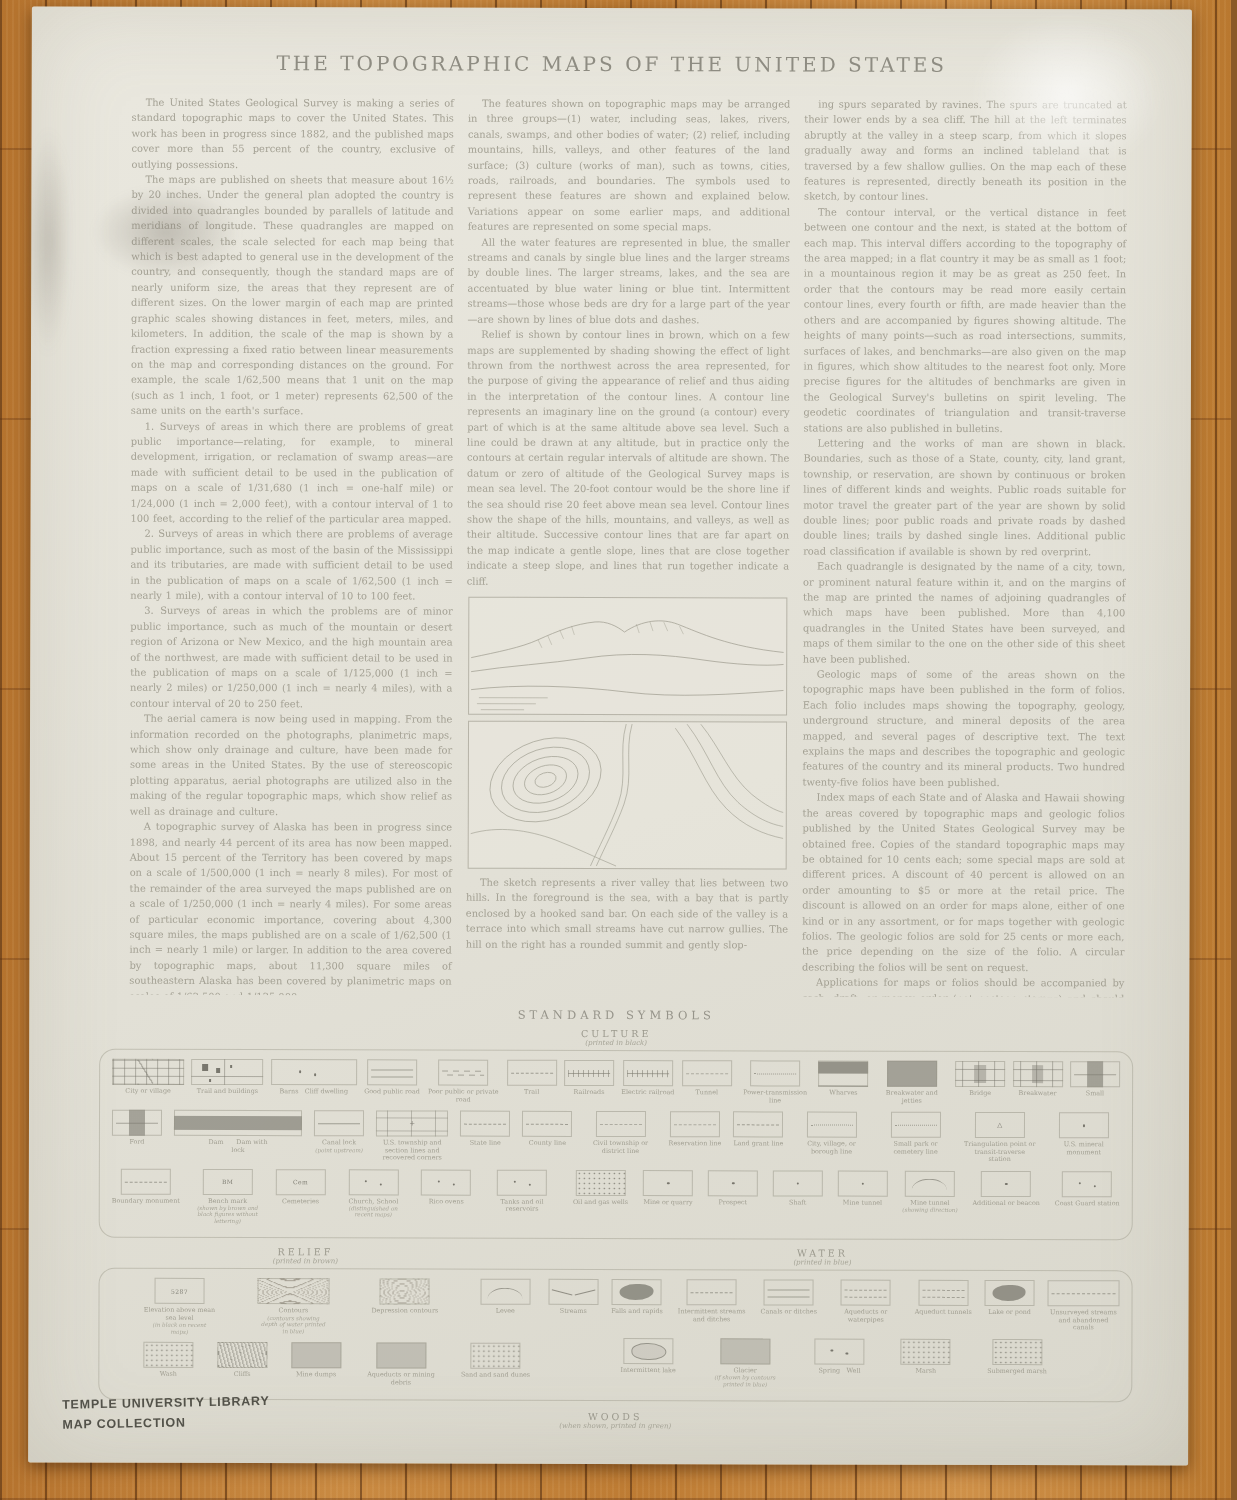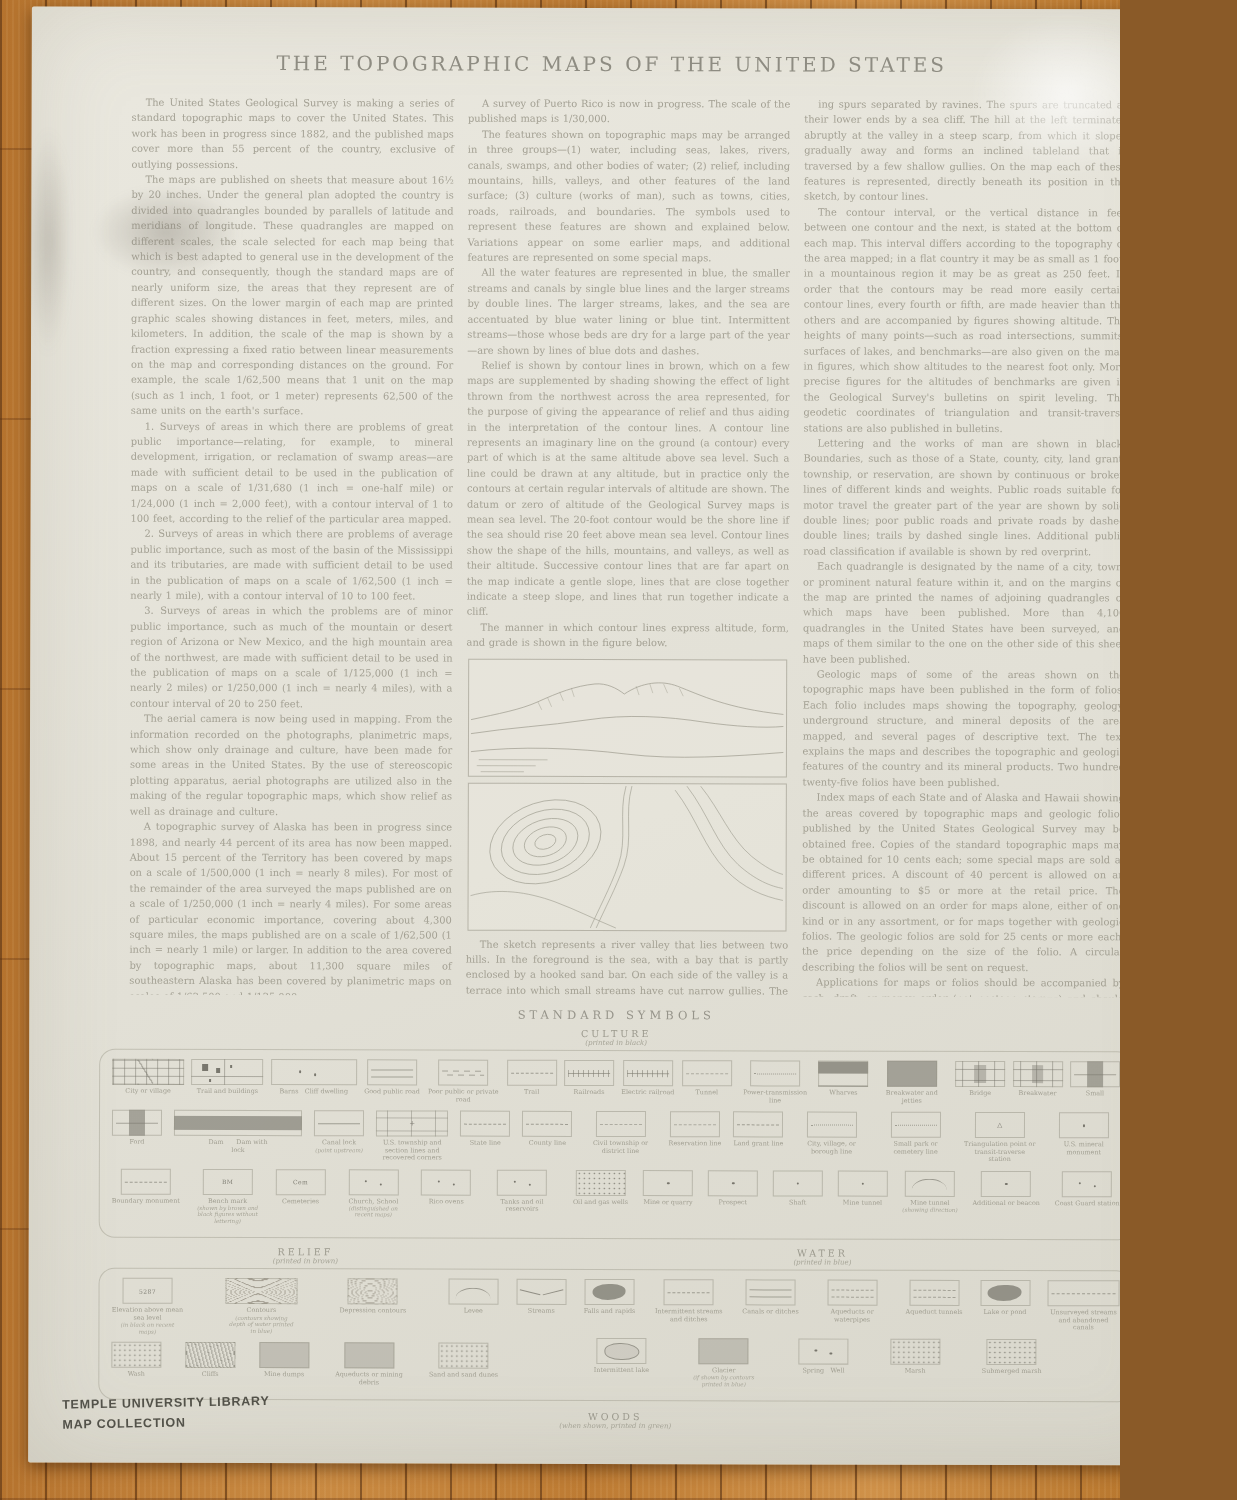--- a/index.html
+++ b/index.html
@@ -1,16 +1,16 @@
 <!DOCTYPE html>
 <html><head>
 <meta charset="utf-8">
 <style>
   html,body{margin:0;padding:0;background:#8a5a28;}
-  .scene{position:relative;width:1120px;height:1500px;overflow:hidden;font-family:"DejaVu Serif",serif;}
+  .scene{position:relative;width:1231px;height:1500px;overflow:hidden;font-family:"DejaVu Serif",serif;}
   
   .wood{position:absolute;inset:0;
     background:
       repeating-linear-gradient(0deg, rgba(90,45,15,.30) 0 2px, transparent 2px 270px),
       repeating-linear-gradient(90deg, rgba(75,38,10,.55) 0 2px, transparent 2px 45px),
       repeating-linear-gradient(90deg, rgba(255,228,185,.07) 0 2px, transparent 2px 6px),
       linear-gradient(90deg,#b5732e,#c98a42 28%,#bd7b33 52%,#cf9149 78%,#b9782f);}
   
   .paper{position:absolute;left:30px;top:8px;width:1160px;height:1456px;box-sizing:border-box;
     background:linear-gradient(160deg,#eae8df,#e2e0d6 55%,#d9d7cc);
@@ -40,21 +40,21 @@
   .frame{border:1px solid rgba(155,152,138,.45);border-radius:16px;padding:4px 10px 6px;}
   .symrow{display:flex;justify-content:space-between;align-items:flex-start;margin:5px 0 7px;}
   .symrow.center{justify-content:space-evenly;padding:0 40px;}
   .cell{display:flex;flex-direction:column;align-items:center;padding:0 2px;min-width:0;}
   .cap{font-size:6.4px;line-height:7.5px;text-align:center;margin-top:3px;max-width:72px;color:#a09e91;}
   .subcap{font-size:5.6px;line-height:6.4px;font-style:italic;text-align:center;max-width:66px;color:#a8a699;}
   .rw-headers{display:flex;margin-top:8px;}
   .rw-h{flex:0 0 40%;}
   .rw-h.water-h{flex:0 0 60%;}
   .rw-cols{display:flex;}
-  .relief-col{flex:0 0 40%;box-sizing:border-box;padding-right:14px;}
+  .relief-col{flex:0 0 40%;box-sizing:border-box;padding-right:14px;margin-left:32px;}
   .water-col{flex:1;}
   .woods-h{margin-top:10px;}
   
   .box{position:relative;box-sizing:border-box;width:50px;height:26px;border:1px solid rgba(150,147,133,.5);}
   .box[data-cls="w-md"]{width:72px;}
   .box[data-cls="w-lg"]{width:86px;}
   .box[data-cls="w-xl"]{width:128px;}
   .box[data-glyph="line"]::before,.box[data-glyph="dashline"]::before,.box[data-glyph="dotline"]::before,
   .box[data-glyph="dashdotline"]::before{content:"";position:absolute;left:3px;right:3px;top:12px;
     border-top:1px solid rgba(125,123,112,.65);}
@@ -151,29 +151,27 @@
 
           <p class="para">The aerial camera is now being used in mapping.  From the information recorded on the photographs, planimetric maps, which show only drainage and culture, have been made for some areas in the United States.  By the use of stereoscopic plotting apparatus, aerial photographs are utilized also in the making of the regular topographic maps, which show relief as well as drainage and culture.</p>
 
           <p class="para">A topographic survey of Alaska has been in progress since 1898, and nearly 44 percent of its area has now been mapped.  About 15 percent of the Territory has been covered by maps on a scale of 1/500,000 (1 inch = nearly 8 miles).  For most of the remainder of the area surveyed the maps published are on a scale of 1/250,000 (1 inch = nearly 4 miles).  For some areas of particular economic importance, covering about 4,300 square miles, the maps published are on a scale of 1/62,500 (1 inch = nearly 1 mile) or larger.  In addition to the area covered by topographic maps, about 11,300 square miles of southeastern Alaska has been covered by planimetric maps on scales of 1/62,500 and 1/125,000.</p>
 
         </div>
 
       <div class="col">
         <div>
 
-            <p class="para">A survey of Puerto Rico is now in progress.  The scale of the published maps is 1/30,000.</p>
 
             <p class="para">The features shown on topographic maps may be arranged in three groups—(1) water, including seas, lakes, rivers, canals, swamps, and other bodies of water; (2) relief, including mountains, hills, valleys, and other features of the land surface; (3) culture (works of man), such as towns, cities, roads, railroads, and boundaries.  The symbols used to represent these features are shown and explained below.  Variations appear on some earlier maps, and additional features are represented on some special maps.</p>
 
             <p class="para">All the water features are represented in blue, the smaller streams and canals by single blue lines and the larger streams by double lines.  The larger streams, lakes, and the sea are accentuated by blue water lining or blue tint.  Intermittent streams—those whose beds are dry for a large part of the year—are shown by lines of blue dots and dashes.</p>
 
             <p class="para">Relief is shown by contour lines in brown, which on a few maps are supplemented by shading showing the effect of light thrown from the northwest across the area represented, for the purpose of giving the appearance of relief and thus aiding in the interpretation of the contour lines.  A contour line represents an imaginary line on the ground (a contour) every part of which is at the same altitude above sea level.  Such a line could be drawn at any altitude, but in practice only the contours at certain regular intervals of altitude are shown.  The datum or zero of altitude of the Geological Survey maps is mean sea level.  The 20-foot contour would be the shore line if the sea should rise 20 feet above mean sea level.  Contour lines show the shape of the hills, mountains, and valleys, as well as their altitude.  Successive contour lines that are far apart on the map indicate a gentle slope, lines that are close together indicate a steep slope, and lines that run together indicate a cliff.</p>
 
-            <p class="para">The manner in which contour lines express altitude, form, and grade is shown in the figure below.</p>
           </div>
 
         <figure class="fig" style="margin:8px 2px 6px;">
           <svg viewBox="0 0 322 116" preserveAspectRatio="none">
             <g fill="none" stroke="#a5a396" stroke-width="0.8">
               <path d="M2,60 C30,54 52,50 70,42 C90,33 108,26 128,24 C140,23 150,28 158,34"></path>
               <path d="M158,34 C176,22 196,20 212,26 C236,35 262,48 320,54"></path>
               <path d="M2,74 C40,68 80,66 120,60 C160,54 200,56 240,62 C270,66 300,68 320,66"></path>
               <path d="M2,92 C50,86 110,88 160,94 C210,100 270,96 320,92"></path>
               <path d="M10,100 h70 M8,106 h60 M12,112 h44" stroke-width="0.6"></path>

